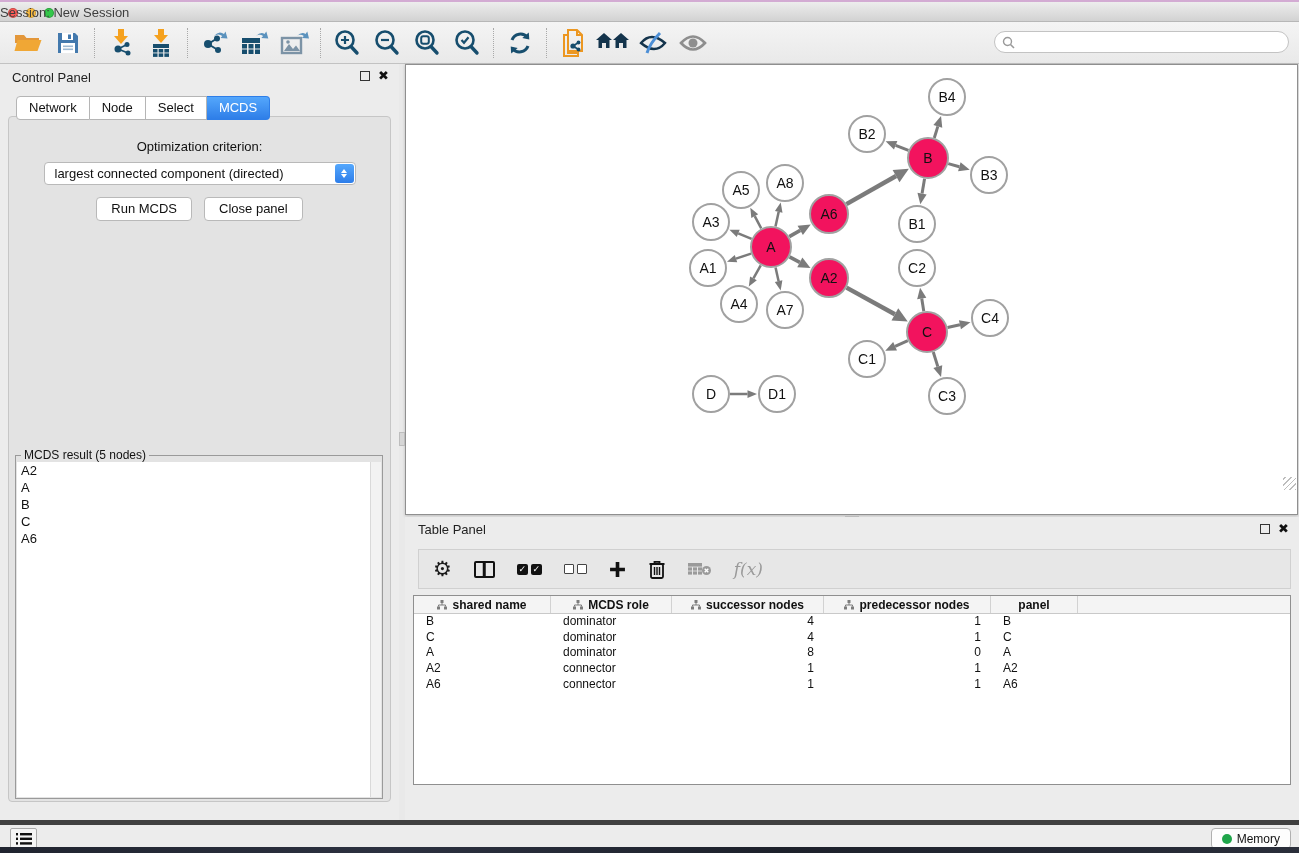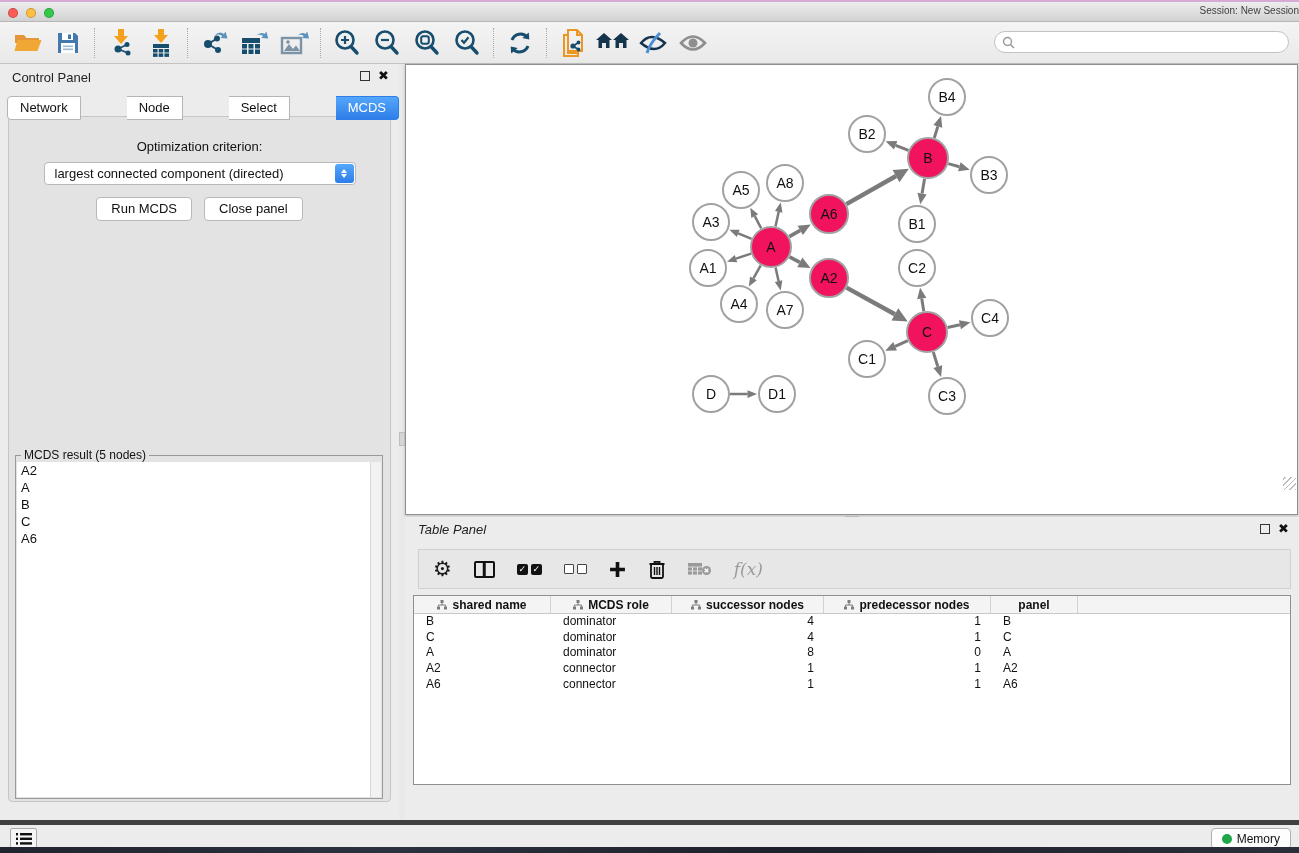--- a/index.html
+++ b/index.html
@@ -5,38 +5,38 @@
   * { margin:0; padding:0; box-sizing:border-box; }
   html,body { width:1299px; height:853px; font-family:"Liberation Sans","DejaVu Sans",sans-serif; background:#e9e9e9; overflow:hidden; }
   .screen { position:relative; width:1299px; height:853px; background:#e9e9e9; }
 
   
   .titlebar { position:absolute; left:0; top:0; width:1299px; height:22px;
     background:linear-gradient(#ededed,#d2d2d2); border-top:2px solid #d3abd3; border-bottom:1px solid #b7b7b7; }
   .lights { position:absolute; left:8px; top:6px; display:flex; gap:8px; }
   .light { width:10px; height:10px; border-radius:50%; border:0.5px solid rgba(0,0,0,.2); }
   .light.red{background:#fc5b57}.light.yellow{background:#fdbe41}.light.green{background:#34c84a}
-  .titlebar .title { position:absolute; left:0; right:0; top:3px; text-align:right; font-size:10px; color:#3e3e3e; }
+  .titlebar .title { position:absolute; left:0; right:0; top:3px; text-align:left; font-size:13px; color:#3e3e3e; }
 
   
   .toolbar { position:absolute; left:0; top:22px; width:1299px; height:42px;
     background:linear-gradient(#f4f4f4,#e9e9e9); border-bottom:1px solid #c2c2c2; display:flex; align-items:center; padding:0 8px; }
   .tb-btn { width:40px; height:36px; display:flex; align-items:center; justify-content:center; }
   .tb-sep { width:1px; height:30px; margin:0 6px; border-left:1px dotted #a9a9a9; }
   .searchbox { position:absolute; right:10px; top:9px; width:295px; height:22px; background:#fff;
     border:1px solid #c3c3c3; border-radius:11px; display:flex; align-items:center; padding-left:7px; }
   .searchbox input { border:none; outline:none; flex:1; height:18px; font-size:12px; background:transparent; margin-left:4px; }
 
   
   .control-panel { position:absolute; left:0; top:64px; width:399px; height:756px; background:#ececec; }
   .panel-head { position:relative; height:26px; padding:6px 10px 0 12px; font-size:13px; color:#222; }
   .panel-icons { position:absolute; right:10px; top:7px; display:flex; gap:8px; align-items:center; }
   .float-icon { width:10px; height:10px; border:1.5px solid #333; background:transparent; }
   .close-icon { font-size:13px; font-weight:bold; color:#111; line-height:10px; }
-  .seg-tabs { position:absolute; left:7px; right:0; display:flex; justify-content:space-between; z-index:3; }
+  .seg-tabs { position:absolute; left:16px; right:0; display:flex; justify-content:flex-start; z-index:3; }
   .cp-tabs { top:32px; }
   .seg-tab { font-size:13px; color:#111; background:#fff; border:1px solid #b5b5b5; border-left:none;
     padding:3px 12px 4px; min-width:44px; text-align:center; }
   .seg-tab:first-child { border-left:1px solid #b5b5b5; border-radius:4px 0 0 4px; }
   .seg-tab:last-child { border-radius:0 4px 4px 0; }
   .seg-tab.active { background:linear-gradient(#54a7fc,#2e7ee8); color:#fff; border-color:#2e7ee8; }
   .cp-inner { position:absolute; left:8px; right:8px; top:52px; bottom:18px;
     background:#e3e3e3; border:1px solid #c6c6c6; border-radius:4px; }
   .opt-label { margin-top:22px; text-align:center; font-size:13px; color:#111; }
   .opt-select { position:relative; margin:8px auto 0; width:312px; height:23px; background:#fff;
@@ -62,21 +62,21 @@
   .net-light { width:9px; height:9px; border-radius:50%; border:0.5px solid rgba(0,0,0,.2); }
   .net-titlebar .title { position:absolute; left:0; right:0; top:4px; text-align:center; font-size:12px; color:#333; }
   .net-canvas { position:relative; width:891px; height:426px; background:#fff; }
   .resize-grip { position:absolute; right:1px; bottom:1px; width:13px; height:13px;
     background:repeating-linear-gradient(315deg,#bdbdbd 0 1px,transparent 1px 4px); }
   .split-handle-v { position:absolute; left:399px; top:432px; width:6px; height:14px; background:#d6d6d6; border:1px solid #bdbdbd; }
   .split-handle-h { position:absolute; left:845px; top:516px; width:14px; height:5px; background:#d6d6d6; border:1px solid #bdbdbd; }
 
   
   .table-panel { position:absolute; left:405px; top:517px; width:894px; height:303px; background:#ececec; }
-  .tp-head { position:relative; height:26px; padding:5px 10px 0 13px; font-size:13px; color:#222;font-style:italic; }
+  .tp-head { position:relative; height:26px; padding:5px 10px 0 13px; font-size:13px; color:#222; }
   .tp-toolbar { position:absolute; left:13px; right:8px; top:32px; height:40px; background:#e7e7e7;
     border:1px solid #d0d0d0; display:flex; align-items:center; padding-left:14px; gap:22px; }
   .tpi { display:flex; align-items:center; }
   .gear-glyph { font-size:21px; color:#1b1b1b; line-height:20px; }
   .split-glyph { width:21px; height:17px; border:2.5px solid #111; border-radius:2px; position:relative; }
   .split-glyph::after { content:""; position:absolute; left:50%; top:0; bottom:0; width:2.5px; background:#111; transform:translateX(-50%); }
   .chkpair { display:flex; gap:3px; }
   .chk { width:11px; height:11px; border-radius:2px; background:#111; color:#fff; font-size:9px; line-height:11px; text-align:center; }
   .unchk { width:10px; height:10px; border:1.7px solid #444; background:#fff; border-radius:1px; }
   .fx-label { font-family:"DejaVu Serif",serif; font-style:italic; font-size:17px; color:#9a9a9a; }

